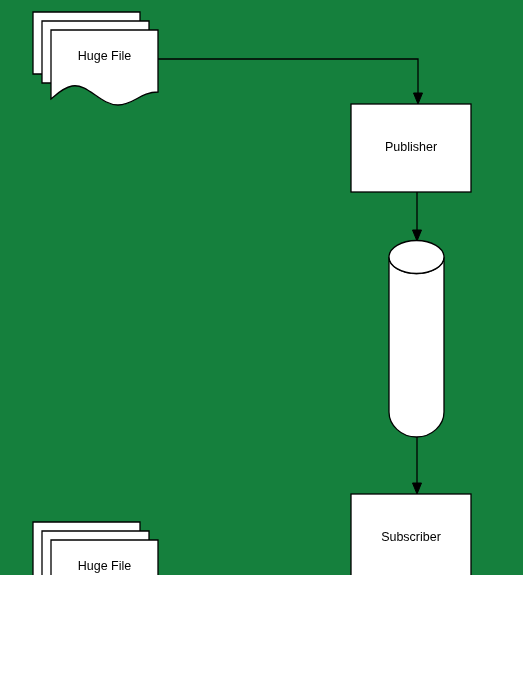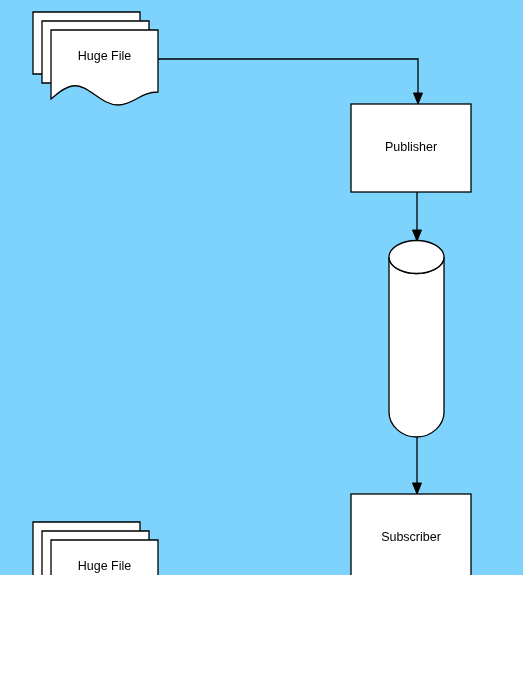--- a/index.html
+++ b/index.html
@@ -8,21 +8,21 @@
     padding: 0;
     background: #ffffff;
   }
   body {
     font-family: "Liberation Sans", sans-serif;
   }
   #canvas {
     position: relative;
     width: 523px;
     height: 575px;
-    background: #7dd3fc;
+    background: #15803d;
     overflow: hidden;
   }
   #diagram-svg {
     position: absolute;
     left: 0;
     top: 0;
     width: 523px;
     height: 687px;
     display: block;
   }

